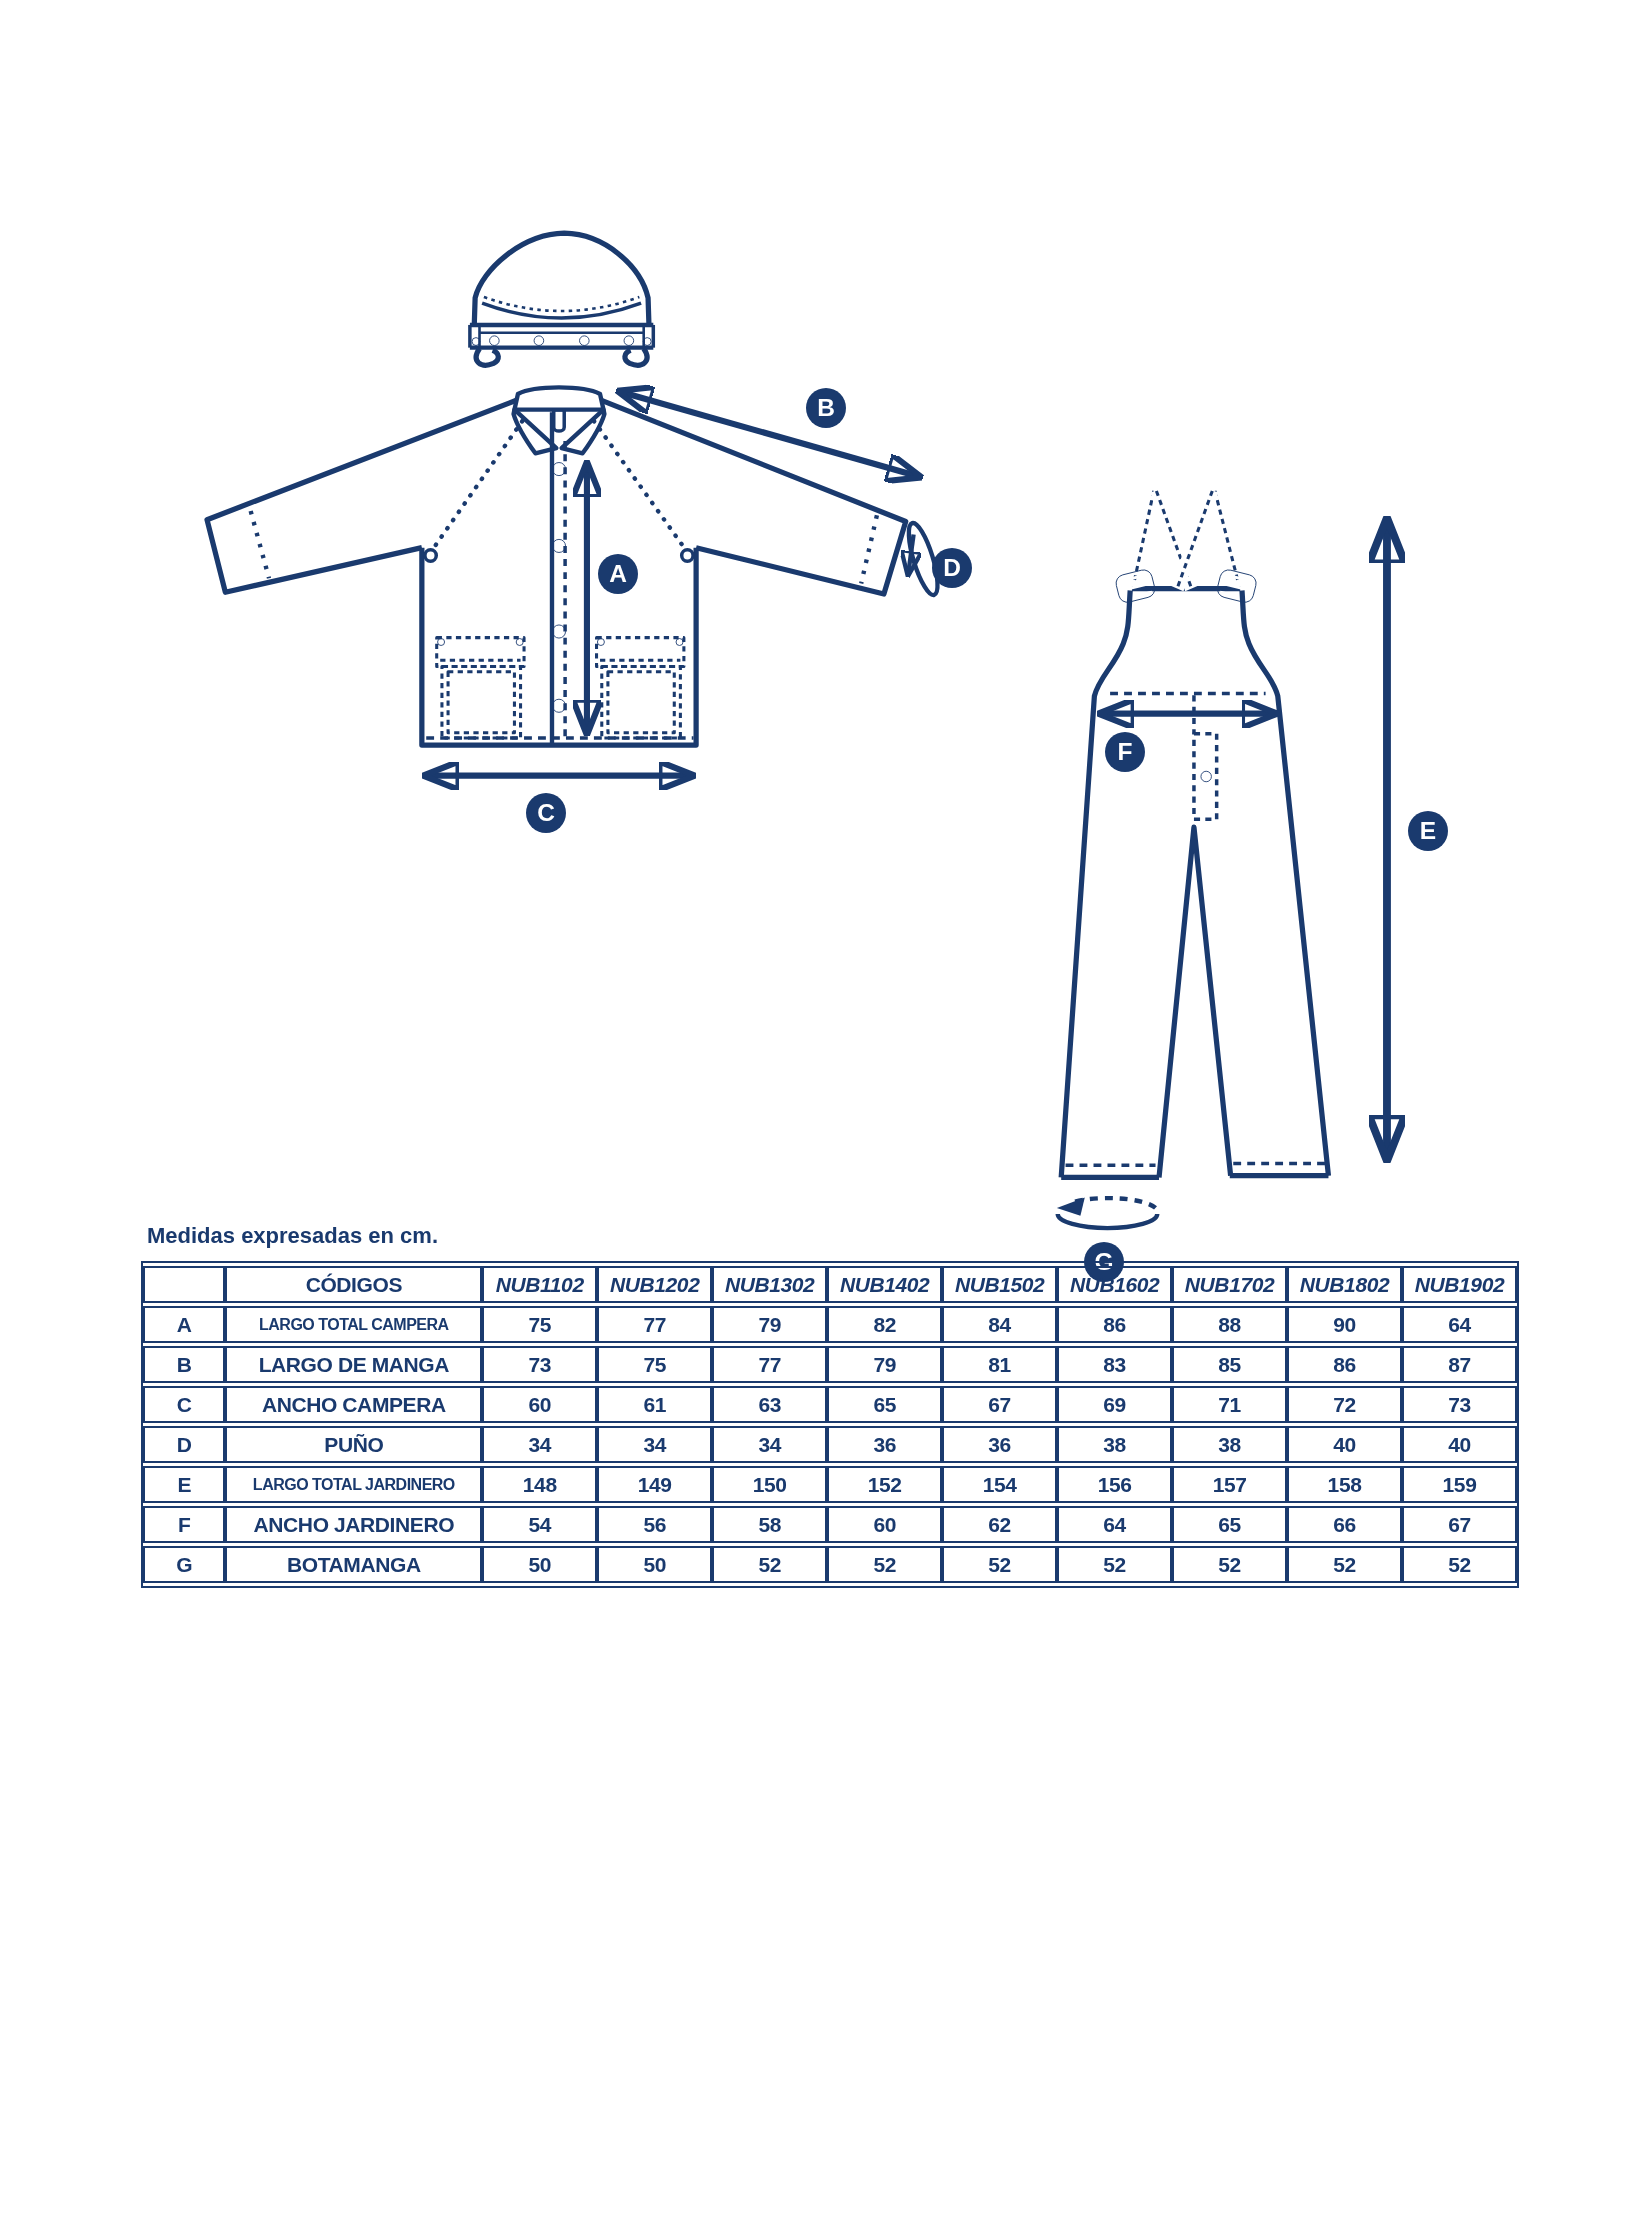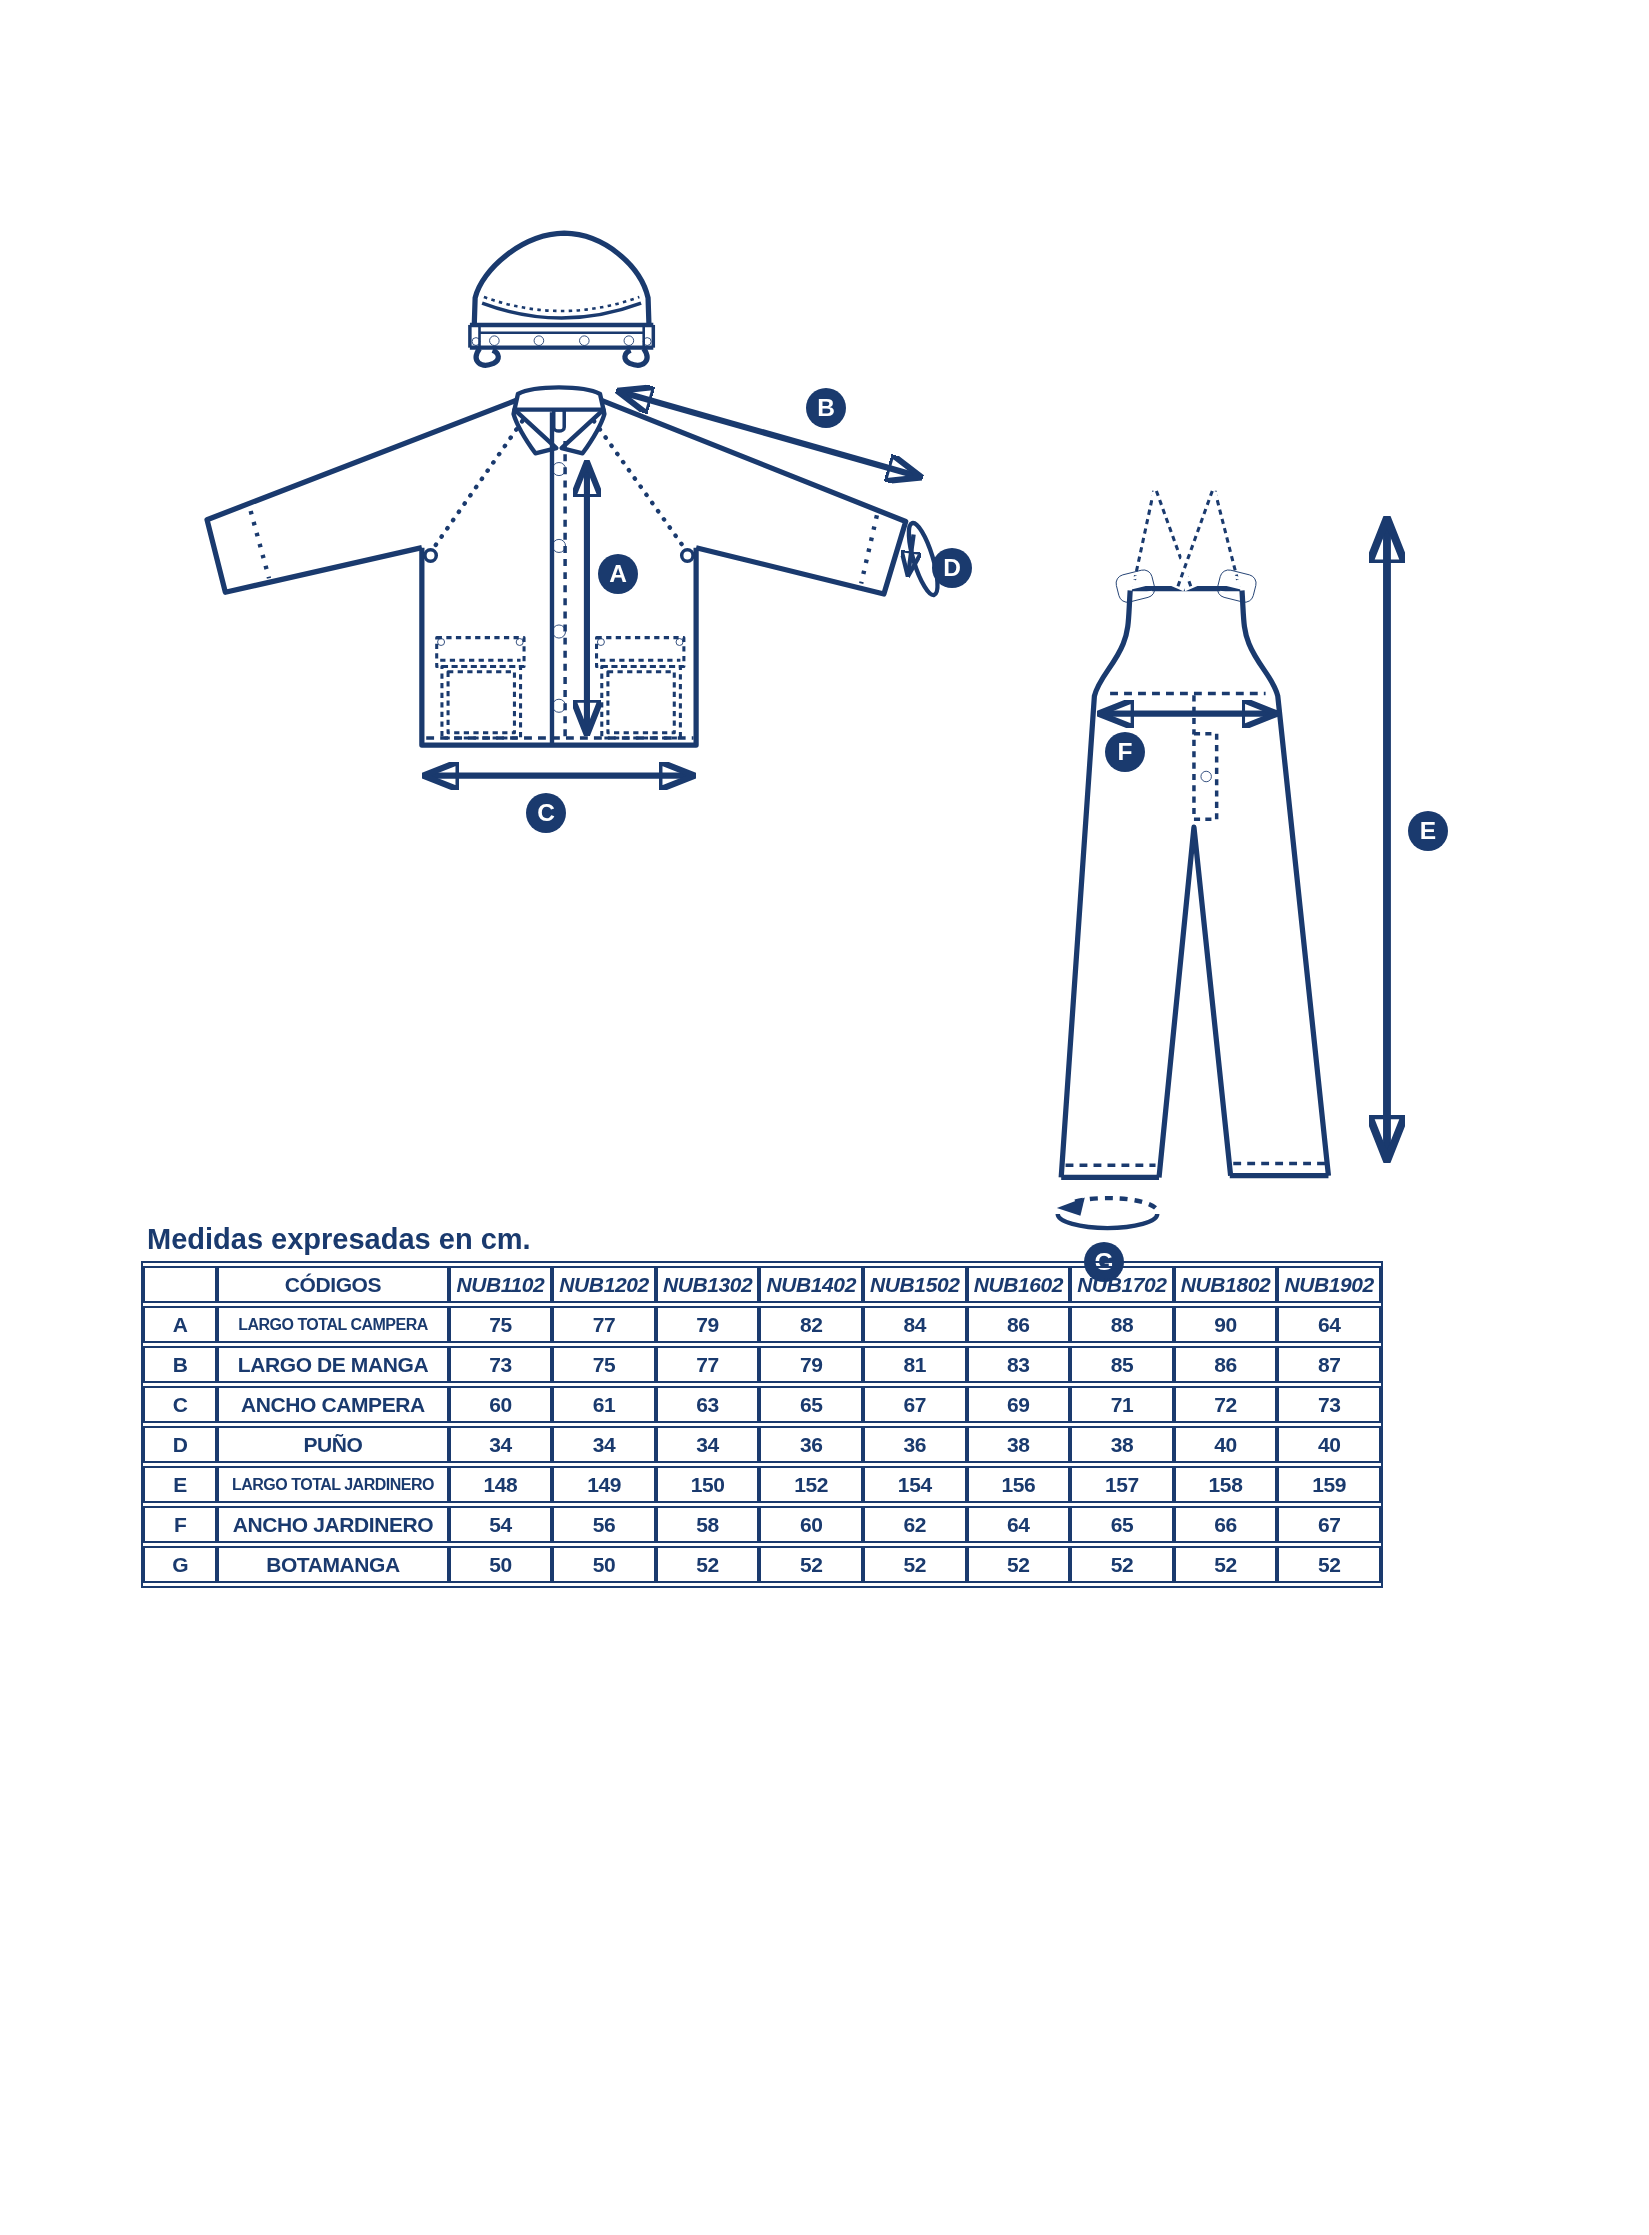--- a/index.html
+++ b/index.html
@@ -23,24 +23,24 @@
   .fillw  { fill:#fff; }
   .filln  { fill:var(--navy); stroke:none; }
 
   .badge {
     position:absolute; width:40px; height:40px; border-radius:50%;
     background:var(--navy); color:#fff; font-weight:bold; font-size:24.5px;
     display:flex; align-items:center; justify-content:center; line-height:1;
   }
   .page-title {
     position:absolute; left:147px; top:1223px;
-    color:var(--navy); font-weight:bold; font-size:29px; letter-spacing:0;
+    color:var(--navy); font-weight:bold; font-size:22px; letter-spacing:0;
   }
   table.size-table {
-    position:absolute; left:141px; top:1261px; width:1242px;
+    position:absolute; left:141px; top:1261px; width:1378px;
     border-collapse:separate; border-spacing:0 3.5px; table-layout:fixed;
     border:2.2px solid var(--navy);
   }
   table.size-table td {
     border:2.2px solid var(--navy); height:37px; padding:0 1.7px;
     text-align:center; vertical-align:middle;
     color:var(--navy); font-weight:bold; font-size:21px; letter-spacing:-0.4px;
     overflow:hidden; white-space:nowrap;
   }
   td.codecell { font-size:22px; letter-spacing:-0.9px;font-style:italic; }

